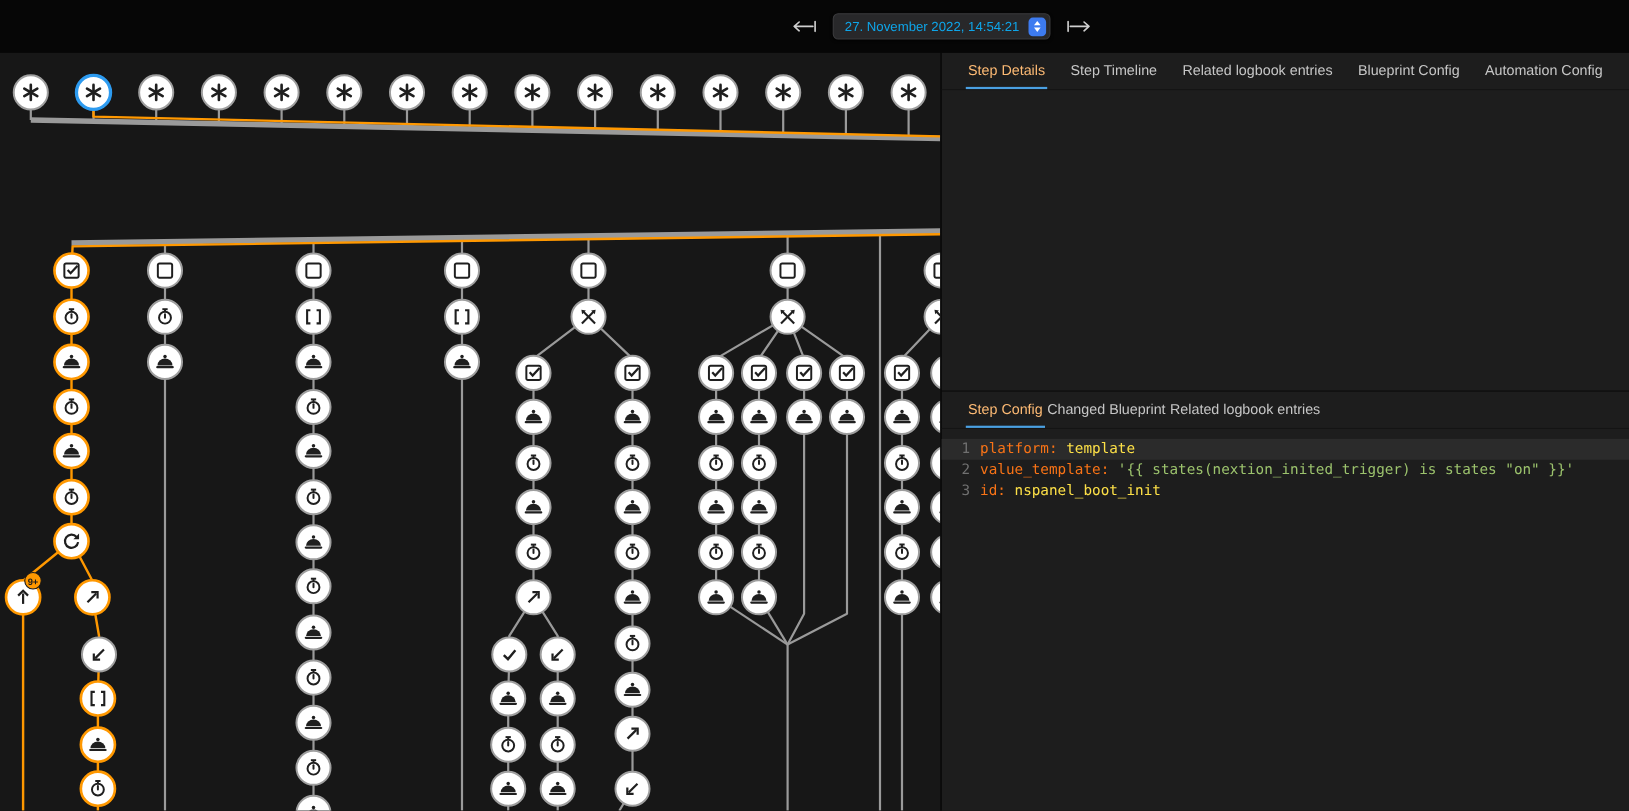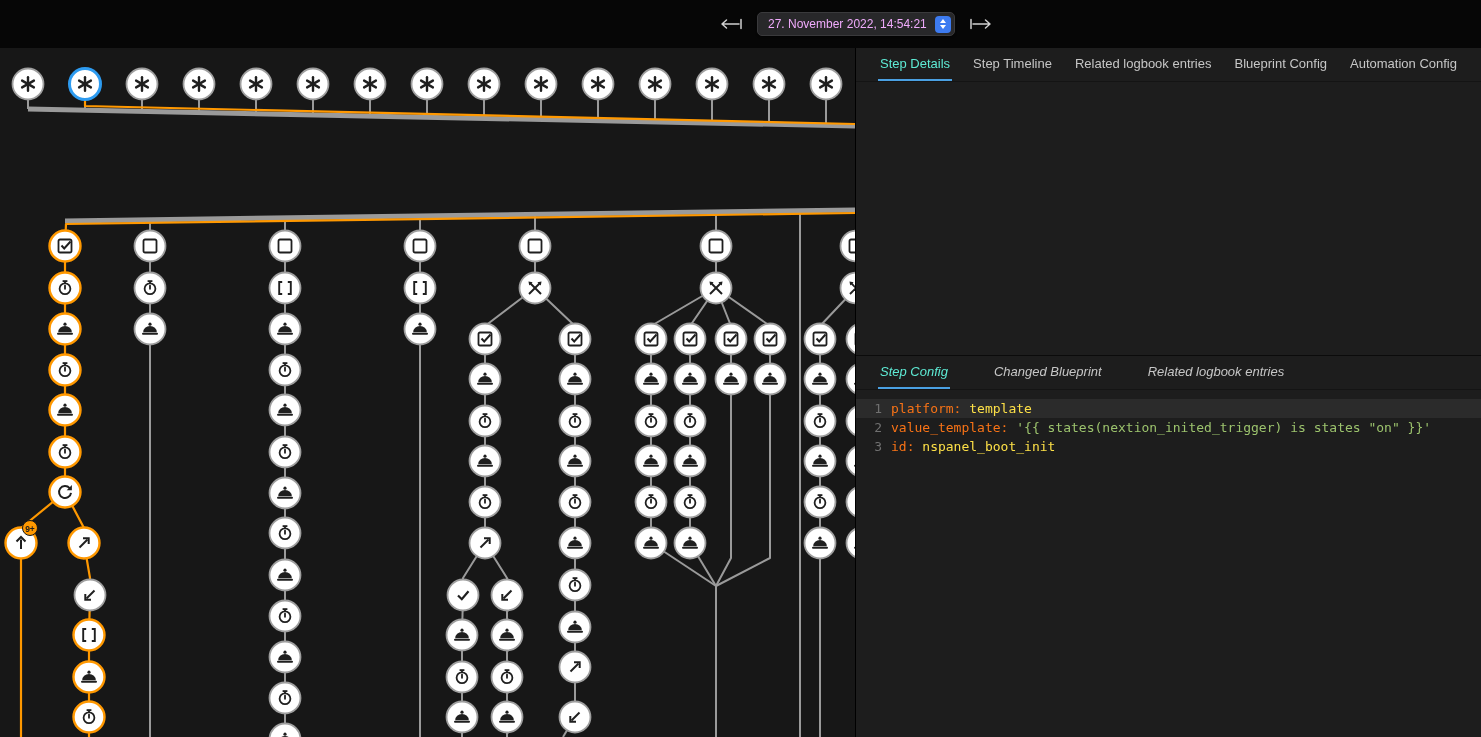--- a/index.html
+++ b/index.html
@@ -6,38 +6,38 @@
   body{
     width:1481px;height:737px;position:relative;overflow:hidden;
     background:#171717;font-family:"Liberation Sans",sans-serif;
   }
   
   .topbar{position:absolute;left:0;top:0;width:1481px;height:48px;background:#060606;z-index:10;}
   .topbar-controls{position:absolute;left:718px;top:0;height:48px;display:flex;align-items:center;gap:13px;}
   .nav-arrow{display:block;cursor:pointer;}
   .date-select{display:flex;align-items:center;height:22px;background:#28282a;border:1px solid #3a3a3c;
     border-radius:5px;padding:0 3px 0 10px;cursor:pointer;box-shadow:0 1px 2px rgba(0,0,0,.6);}
-  .select-text{font-size:12px;color:#f0abfc;white-space:nowrap;}
+  .select-text{font-size:12px;color:#0ea5e9;white-space:nowrap;}
   .stepper{width:16px;height:17px;background:#3d7bf0;border-radius:4px;margin-left:8px;
     display:flex;flex-direction:column;align-items:center;justify-content:center;gap:2px;}
   .chev-up{width:0;height:0;border-left:3.5px solid transparent;border-right:3.5px solid transparent;border-bottom:4px solid #fff;}
   .chev-down{width:0;height:0;border-left:3.5px solid transparent;border-right:3.5px solid transparent;border-top:4px solid #fff;}
   
   .graph-panel{position:absolute;left:0;top:48px;width:855px;height:689px;background:#171717;overflow:hidden;}
   
   .right-panel{position:absolute;left:855px;top:48px;width:626px;height:689px;background:#1d1d1d;
     box-sizing:border-box;border-left:1px solid #000;display:flex;flex-direction:column;}
   .section-top{height:307px;border-bottom:1px solid #0b0b0b;display:flex;flex-direction:column;flex:none;}
   .section-bottom{flex:1;display:flex;flex-direction:column;}
   .tabs-row{display:flex;align-items:stretch;height:33px;border-bottom:1px solid #141414;flex:none;}
   .tabs-row.spread{justify-content:space-between;padding:0 22px;}
-  .tabs-row.left{justify-content:flex-start;gap:42px;padding:0 22px;font-style:italic;}
+  .tabs-row.left{justify-content:flex-start;padding:0 22px;}
   .tab{display:flex;align-items:center;font-size:13px;color:#c6c6c6;border-bottom:2px solid transparent;
     cursor:pointer;padding:0 2px;white-space:nowrap;}
-  .tab.active{color:#5eead4;border-bottom-color:#4aa0e2;}
+  .tab.active{color:#fdba74;border-bottom-color:#4aa0e2;}
   .executed{padding:17px 22px;font-size:14.5px;color:#e4e4e4;}
   
   .code-block{margin-top:9px;font-family:"DejaVu Sans Mono","Liberation Mono",monospace;font-size:13px;line-height:19px;}
   .code-line{display:flex;white-space:pre;}
   .code-line.hl{background:#2b2b2b;}
   .line-number{width:26px;text-align:right;padding-right:9px;color:#707070;flex:none;user-select:none;}
   .tok-key{color:#f97316;}
   .tok-string{color:#9cc36d;}
   .tok-plain{color:#fde047;}
 </style>

